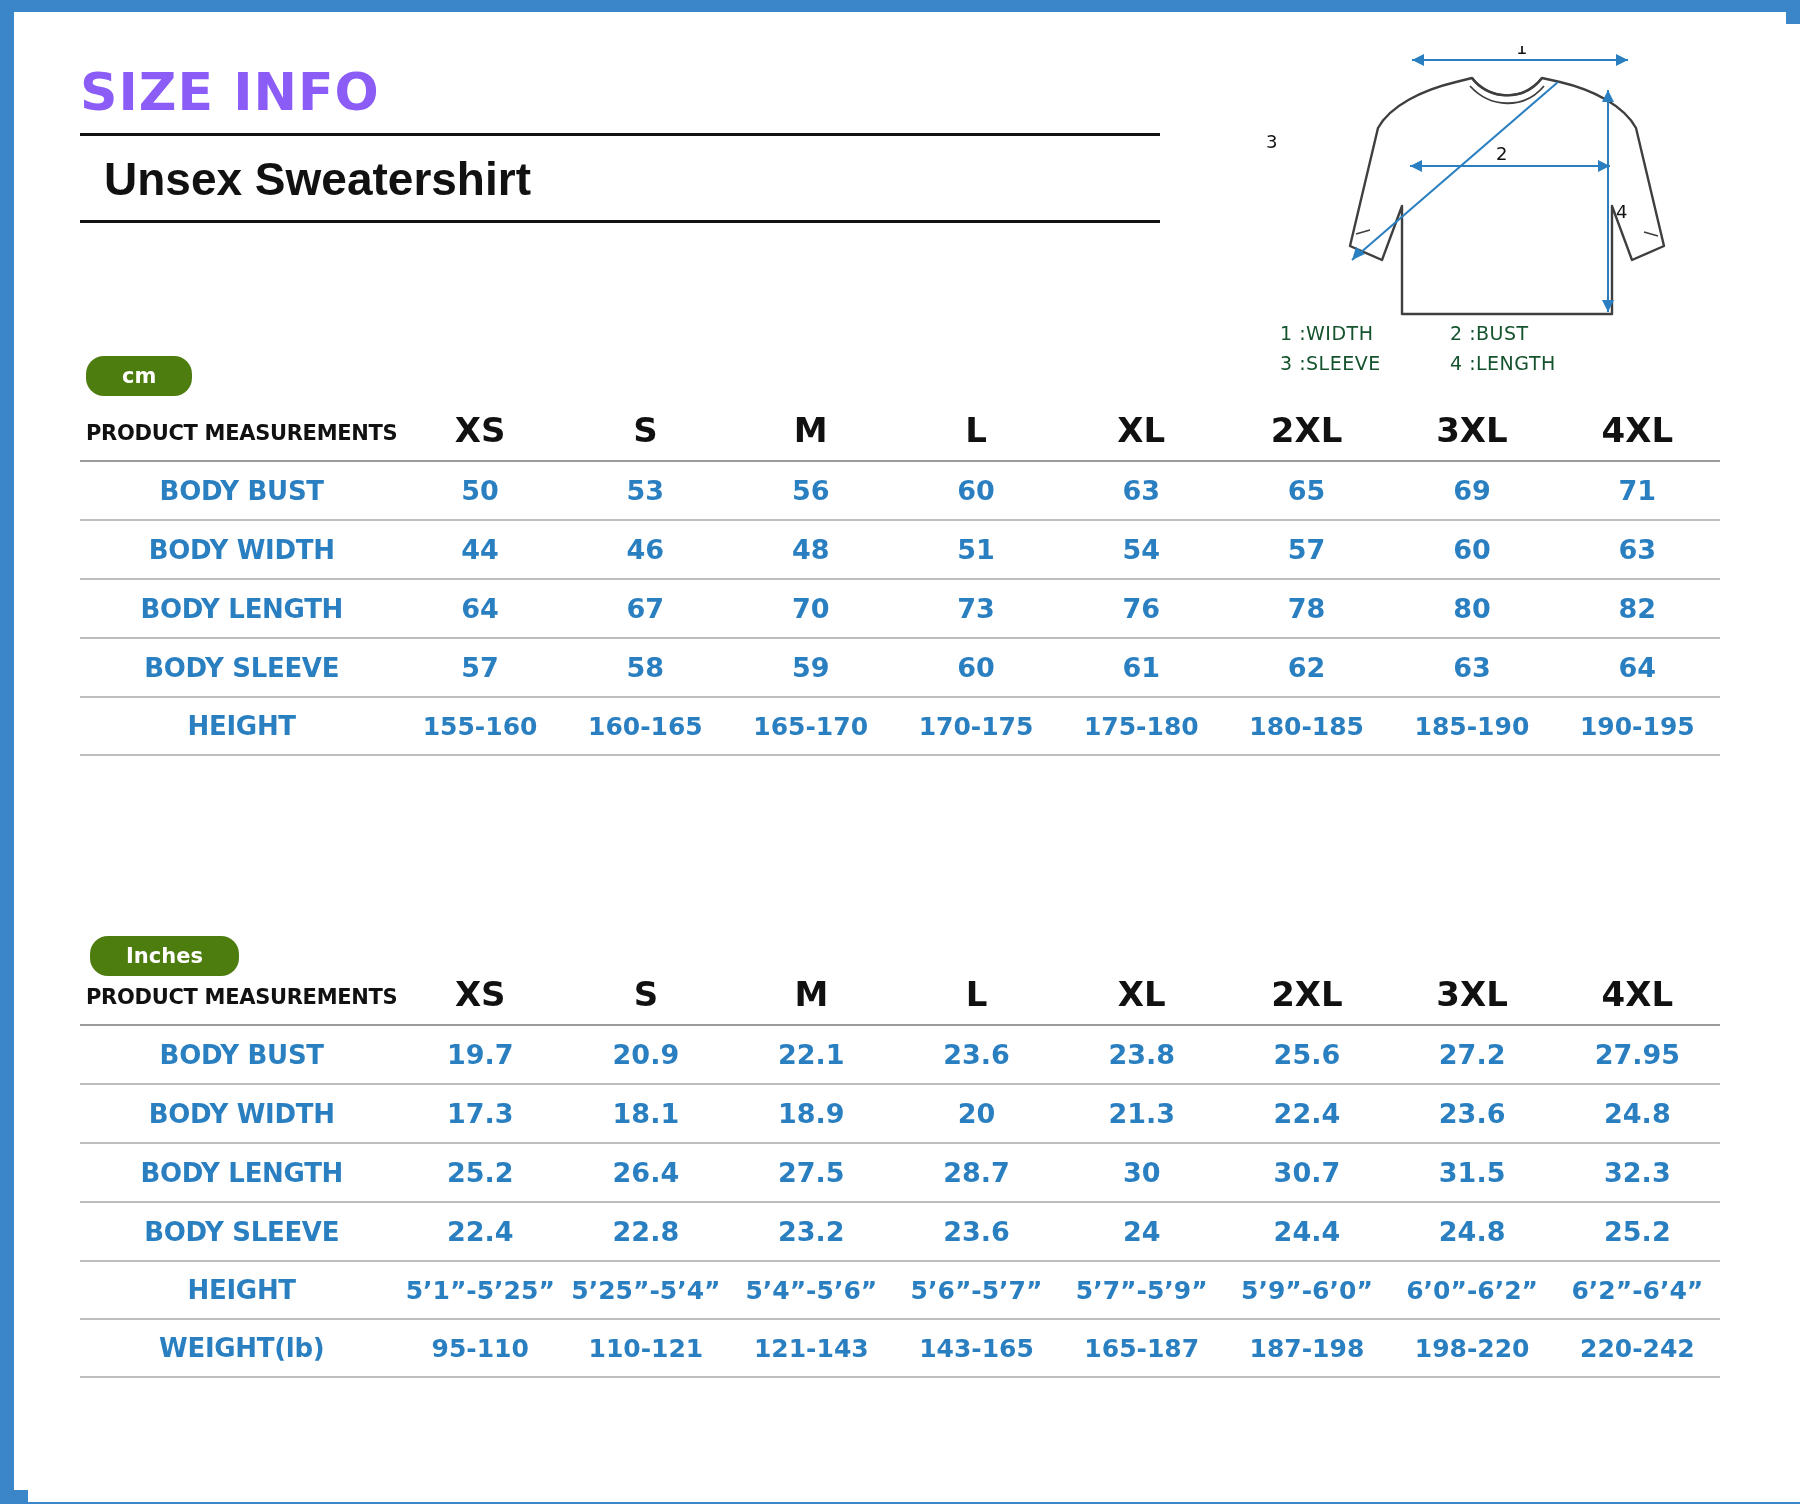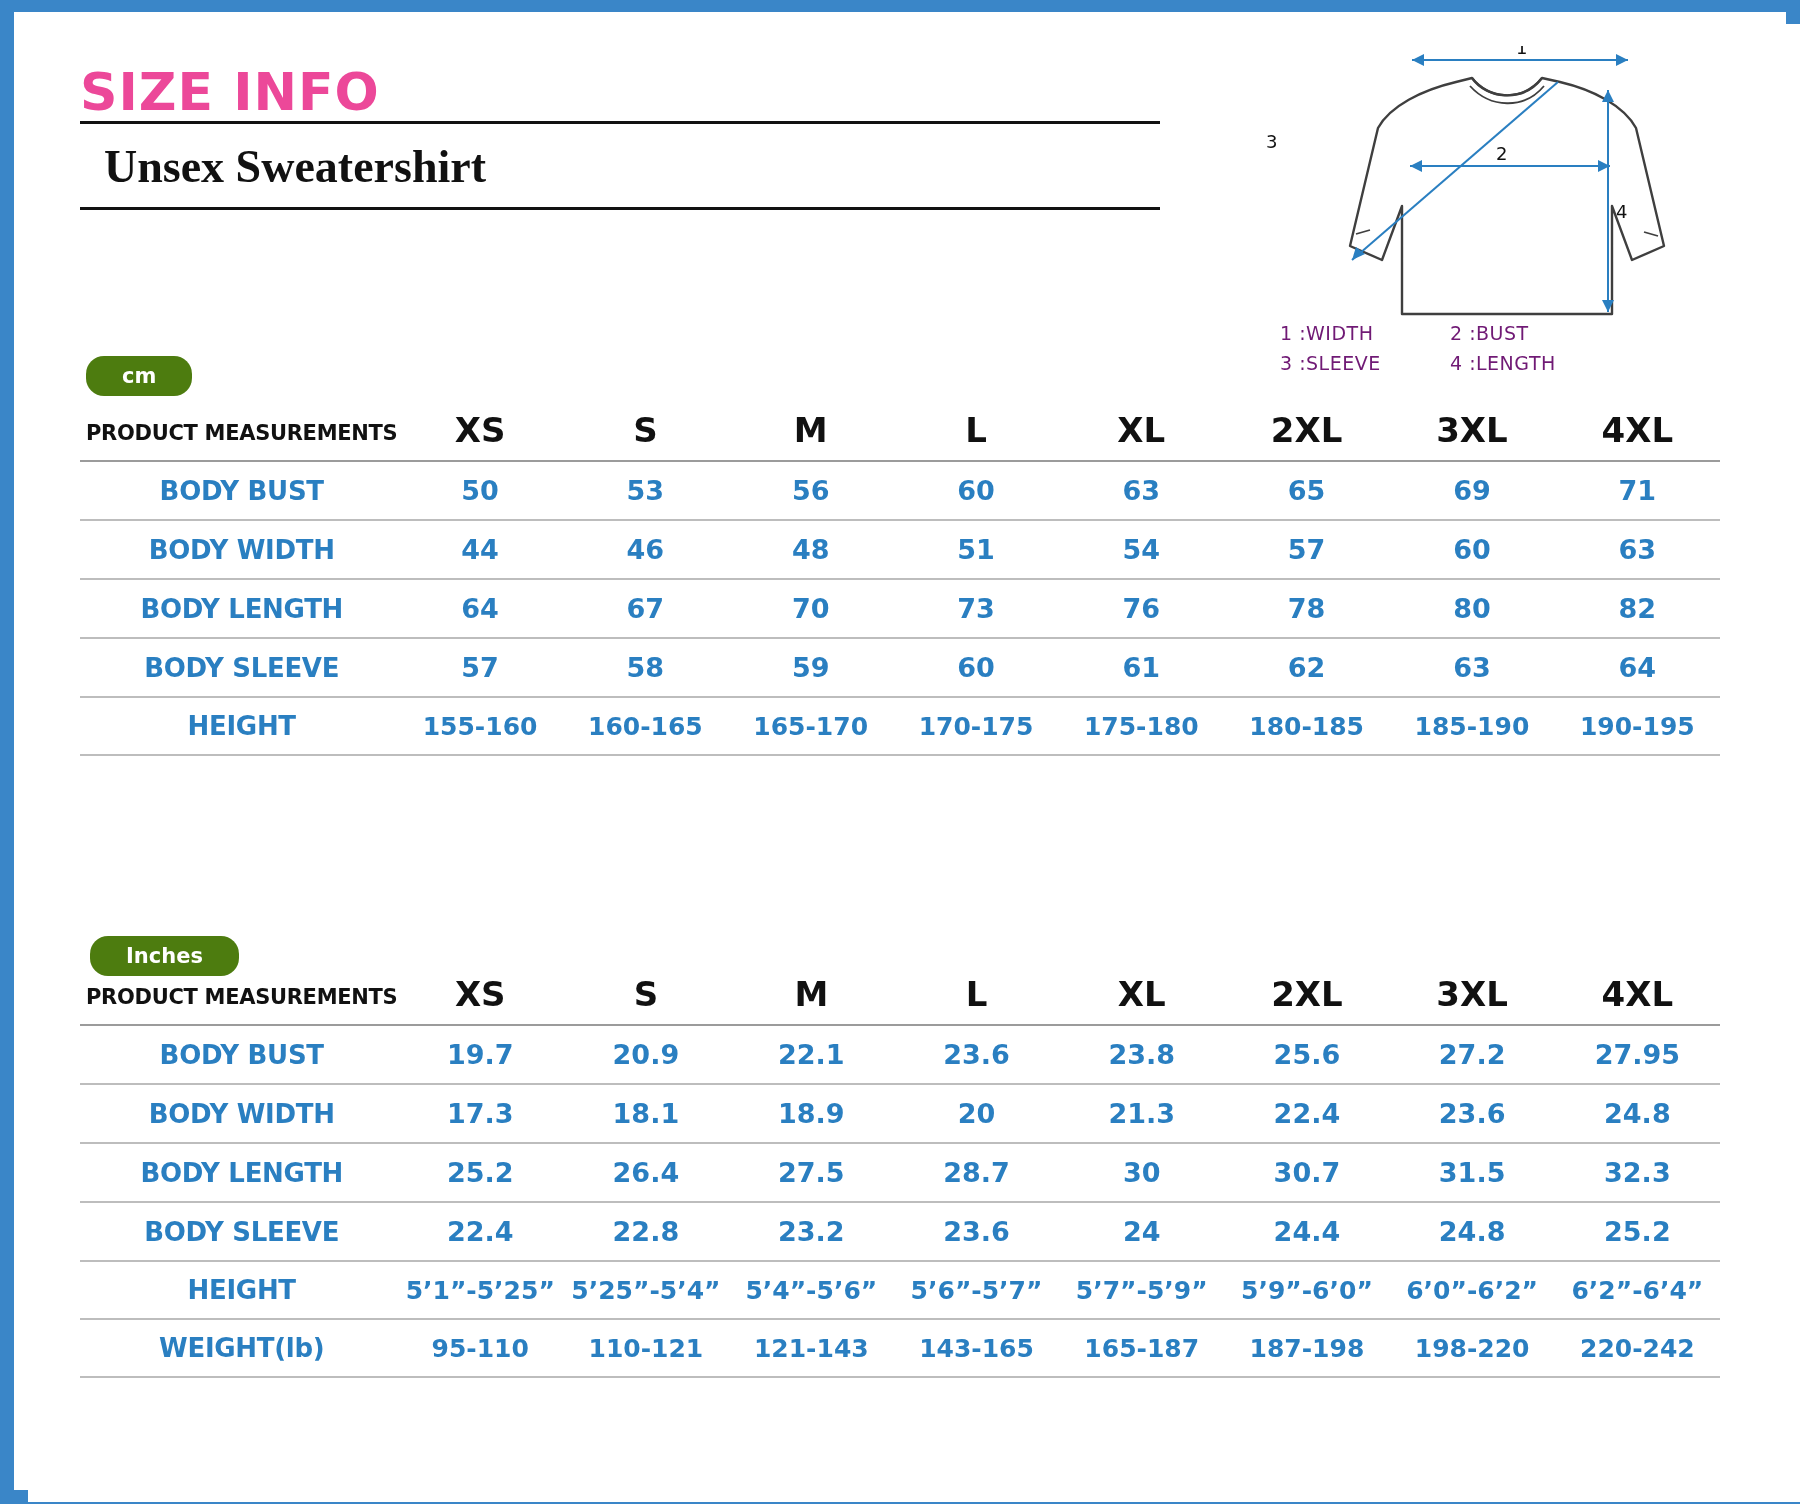--- a/index.html
+++ b/index.html
@@ -37,52 +37,53 @@
   .header-block {
     position: absolute;
     left: 52px;
     top: 40px;
     width: 1120px;
   }
   .title-main {
     font-size: 52px;
     font-weight: bold;
     letter-spacing: 1px;
-    color: #ec4899;
+    color: #8b5cf6;
     font-family: "DejaVu Sans", sans-serif;
     line-height: 1.1;
+    padding-bottom: 12px;
   }
   .rule {
     height: 3px;
     background: #111;
     width: 1080px;
   }
   .title-sub {
     font-size: 46px;
     font-weight: bold;
     color: #111;
-    font-family: Liberation Serif, serif;
+    font-family: Liberation Sans, sans-serif;
     padding: 16px 0 14px 24px;
   }
   
   .diagram {
     position: absolute;
     right: 60px;
     top: 22px;
     width: 480px;
     height: 300px;
   }
   .legend {
     position: absolute;
     right: 60px;
     top: 298px;
     width: 460px;
     font-family: "DejaVu Sans", sans-serif;
     font-size: 19px;
-    color: #701a75;
+    color: #14532d;
     letter-spacing: 0.5px;
   }
   .legend-row {
     display: flex;
     margin-bottom: 8px;
   }
   .legend-cell {
     width: 170px;
   }
   

